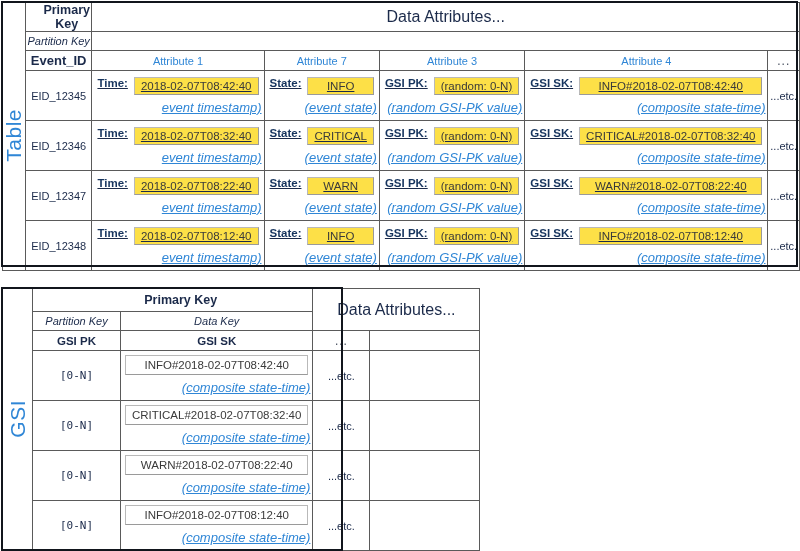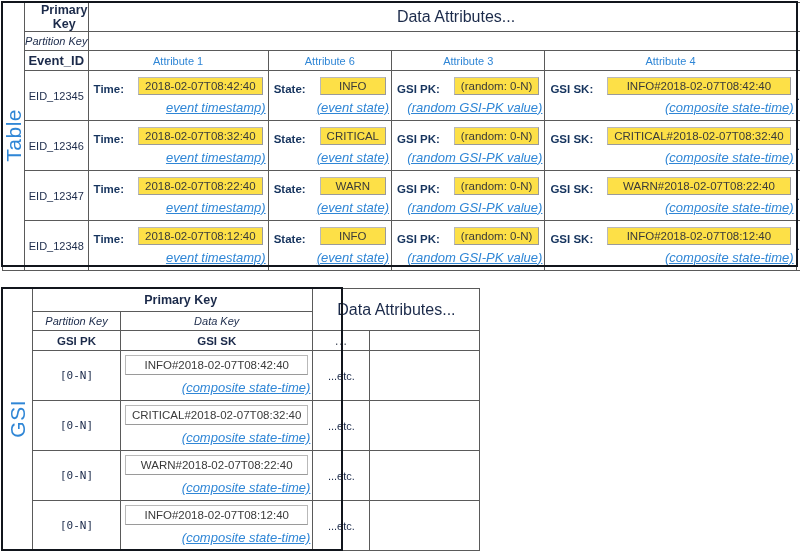--- a/index.html
+++ b/index.html
@@ -99,24 +99,25 @@
   .attr-wrap{
     display:flex;
     flex-direction:column;
     justify-content:center;
     height:100%;
     box-sizing:border-box;
     padding:0;
   }
   .kv{
     display:flex;
-    align-items:flex-end;
+    align-items:flex-start;
     justify-content:center;
-    gap:8px;
+    gap:0;
     padding:4px 5px 0 5px;
+    text-decoration:underline;
   }
   .k{
     font-weight:bold;
     font-size:11.5px;
     color:#16345e;
     white-space:nowrap;
     padding-right:6px;
   }
   .v{
     background:#fde047;
@@ -205,21 +206,21 @@
     </tr>
 
     <tr>
       <td class="subkey">Partition Key</td>
       <td class="blank-blue" colspan="5"></td>
     </tr>
 
     <tr>
       <td class="colhdr strongpk">Event_ID</td>
       <td class="colhdr attr">Attribute 1</td>
-      <td class="colhdr attr">Attribute 6</td>
+      <td class="colhdr attr">Attribute 7</td>
       <td class="colhdr attr">Attribute 3</td>
       <td class="colhdr attr">Attribute 4</td>
       <td class="colhdr dots">...</td>
     </tr>
 
     <tr>
       <td class="pkcell">EID_12345</td>
       <td class="attrcell">
         <div class="attr-wrap">
           <div class="kv">

